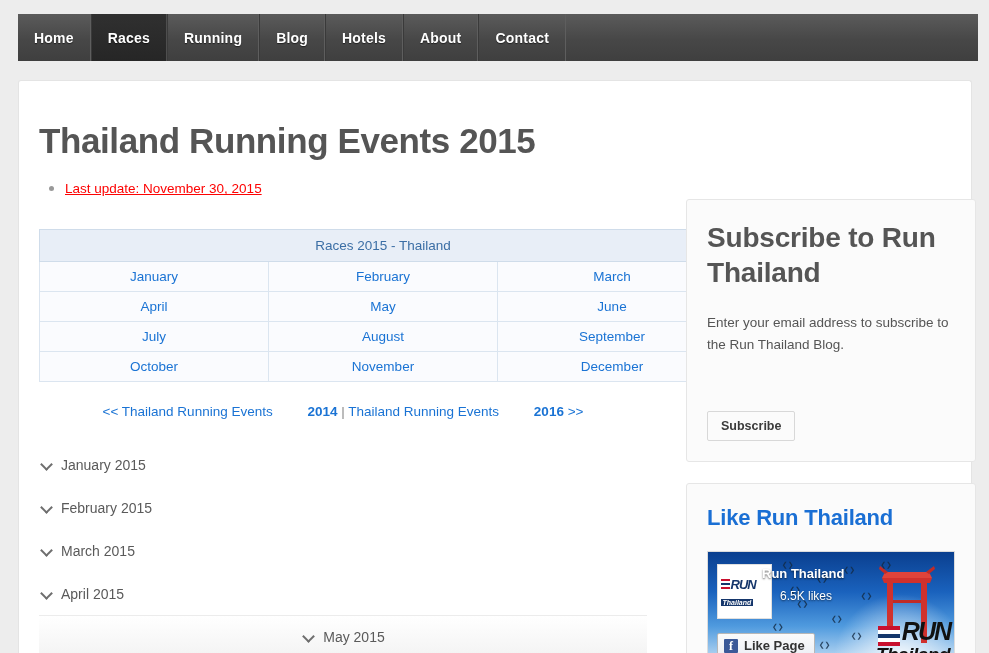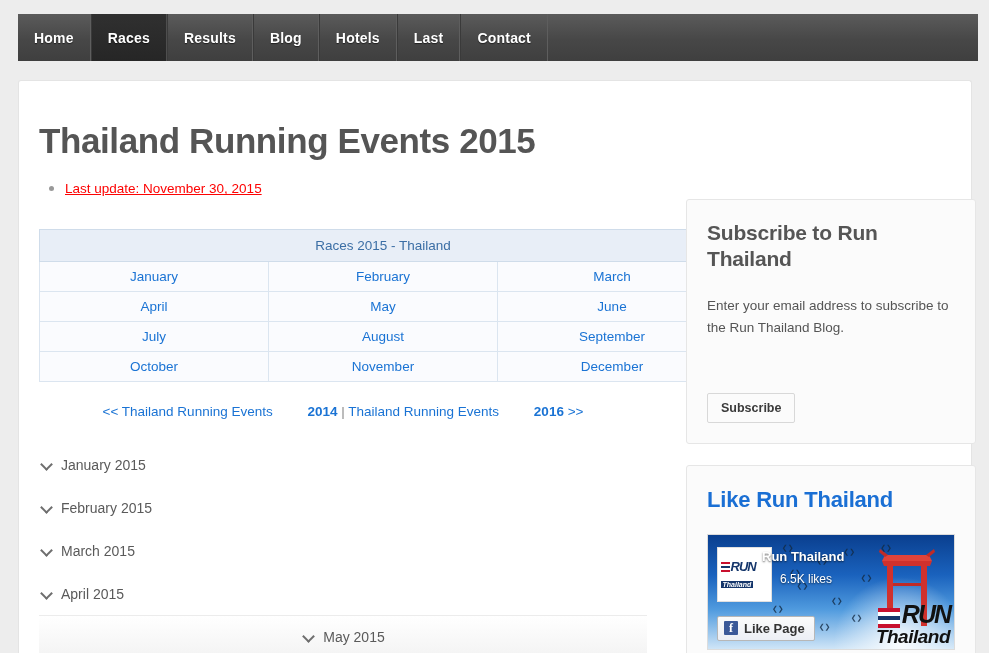--- a/index.html
+++ b/index.html
@@ -156,21 +156,21 @@
   }
   .widget {
     background: #fbfbfb;
     border: 1px solid #e6e6e6;
     border-radius: 3px;
     margin-bottom: 21px;
     padding: 20px;
   }
   .widget-title {
     margin: 0;
-    font-size: 21px;
+    font-size: 28px;
     font-weight: bold;
     color: #555555;
     line-height: 1.25;
     letter-spacing: -.2px;
   }
   .widget-title.blue { color: #1a6fd4; font-size: 22px; }
   .widget-desc {
     margin: 22px 0 0 0;
     font-size: 13.5px;
     color: #555555;
@@ -313,30 +313,30 @@
 <body>
 
 <div id="topnav">
   <div class="nav-item">
       <span>Home</span>
     </div>
   <div class="nav-item active">
       <span>Races</span>
     </div>
   <div class="nav-item">
-      <span>Results</span>
+      <span>Running</span>
     </div>
   <div class="nav-item">
       <span>Blog</span>
     </div>
   <div class="nav-item">
       <span>Hotels</span>
     </div>
   <div class="nav-item">
-      <span>Last</span>
+      <span>About</span>
     </div>
   <div class="nav-item">
       <span>Contact</span>
     </div>
 </div>
 
 <div id="card">
 
   <div id="main">
 

